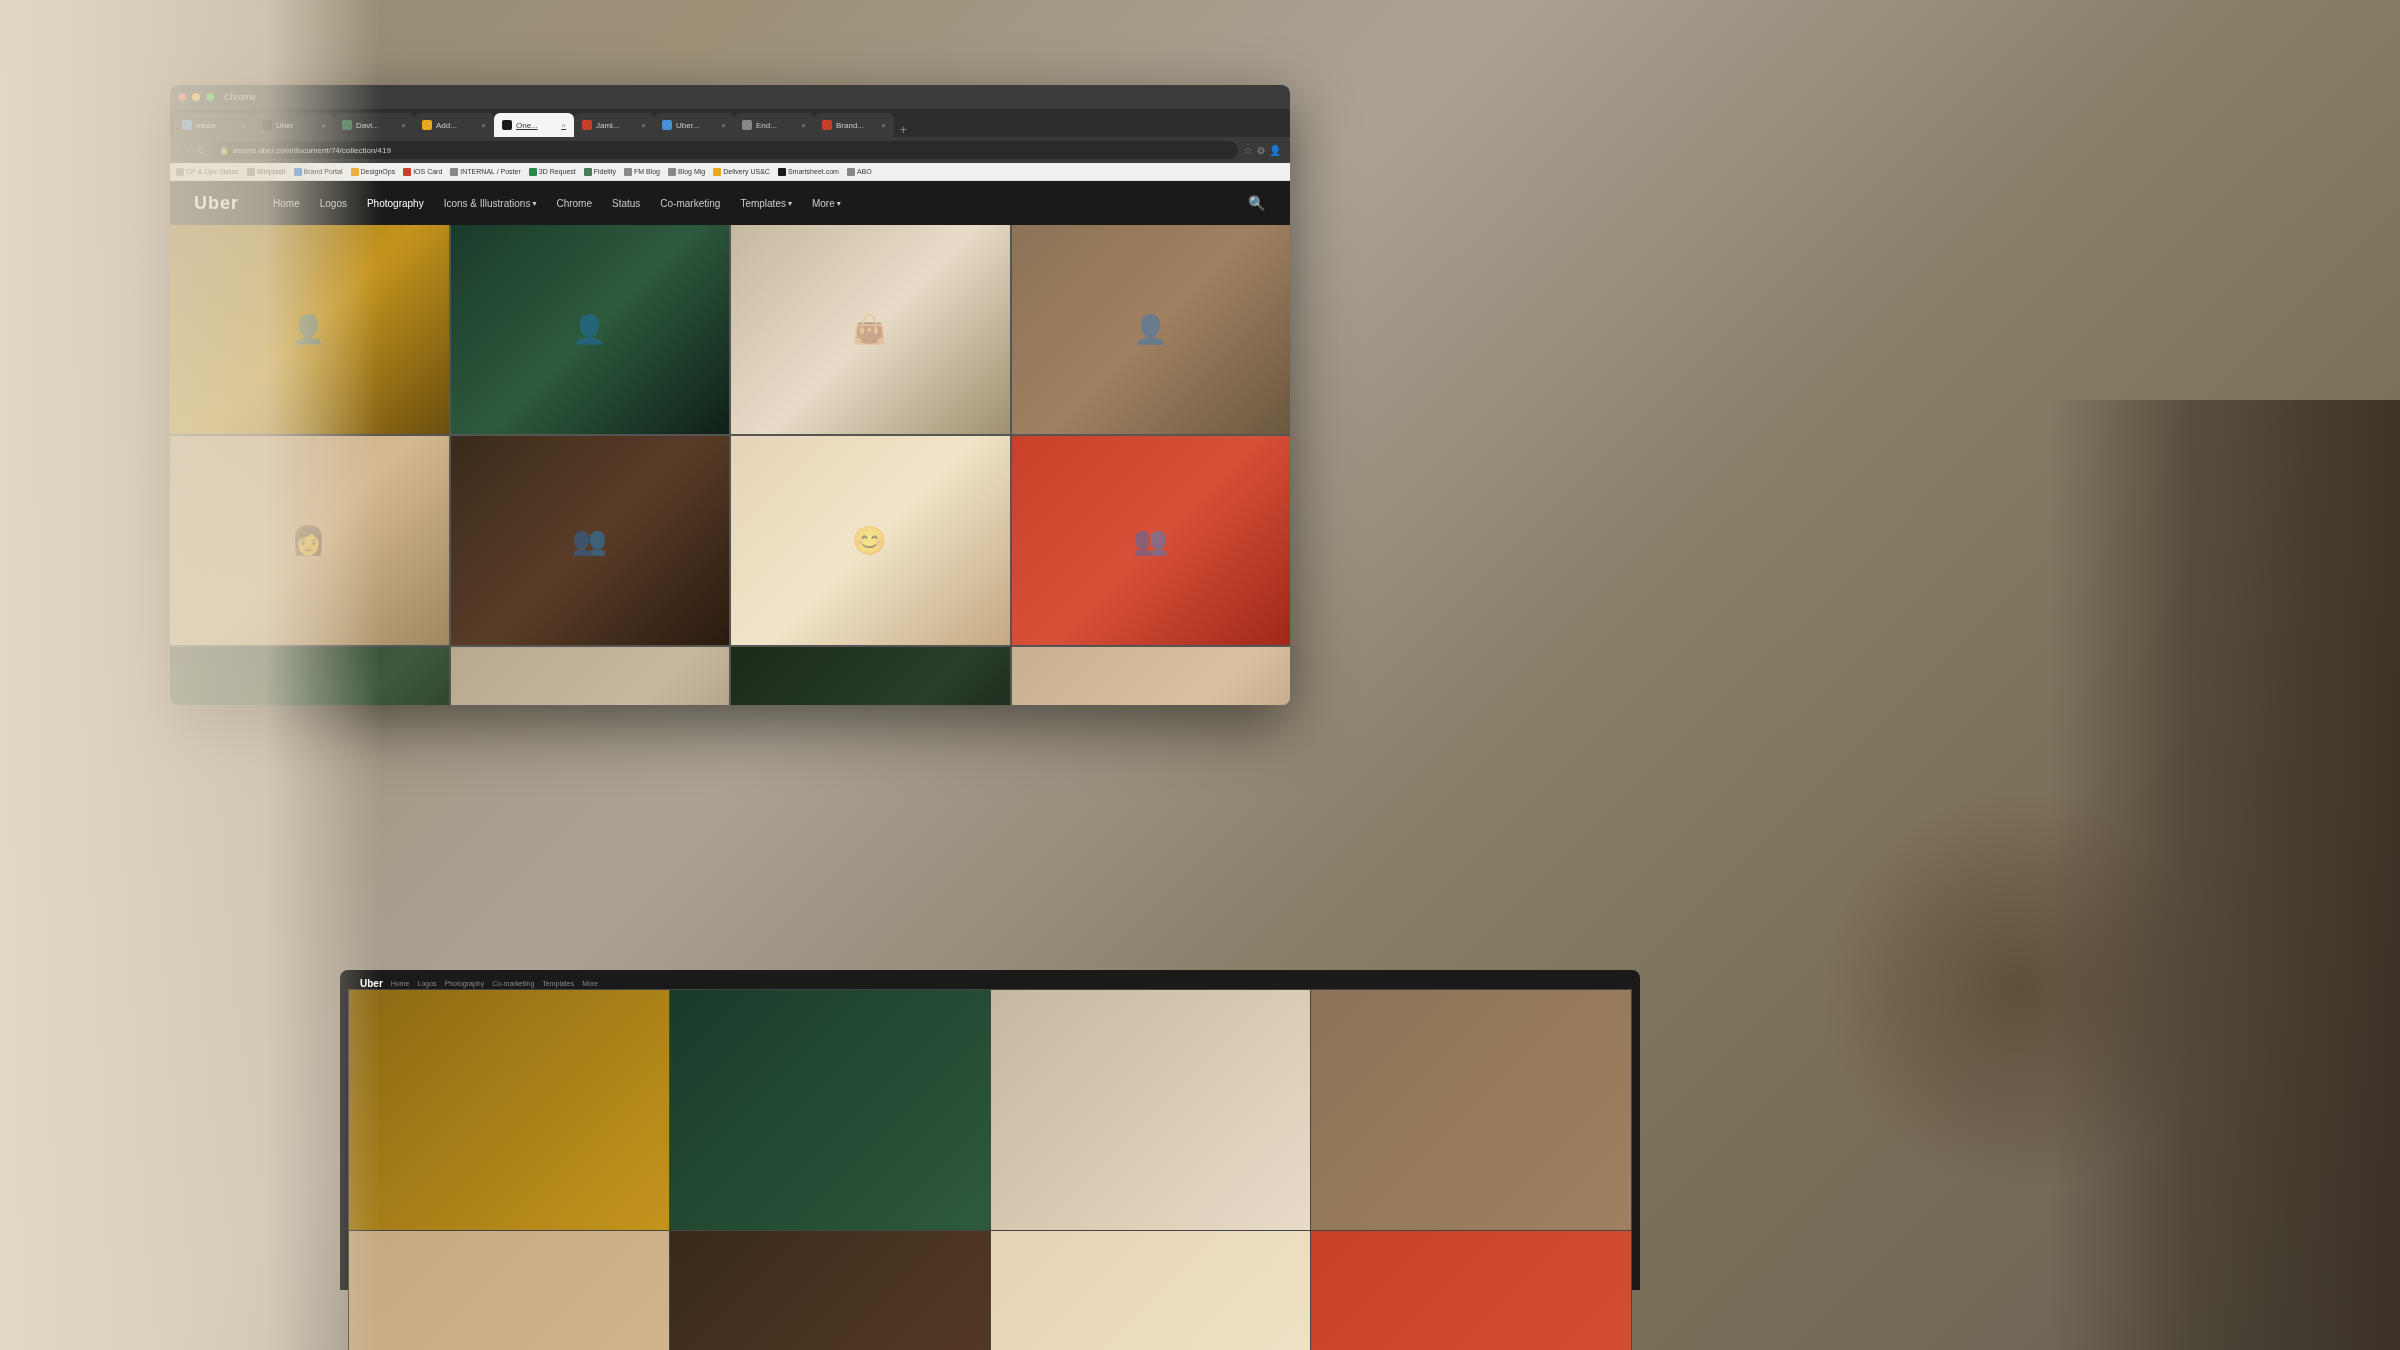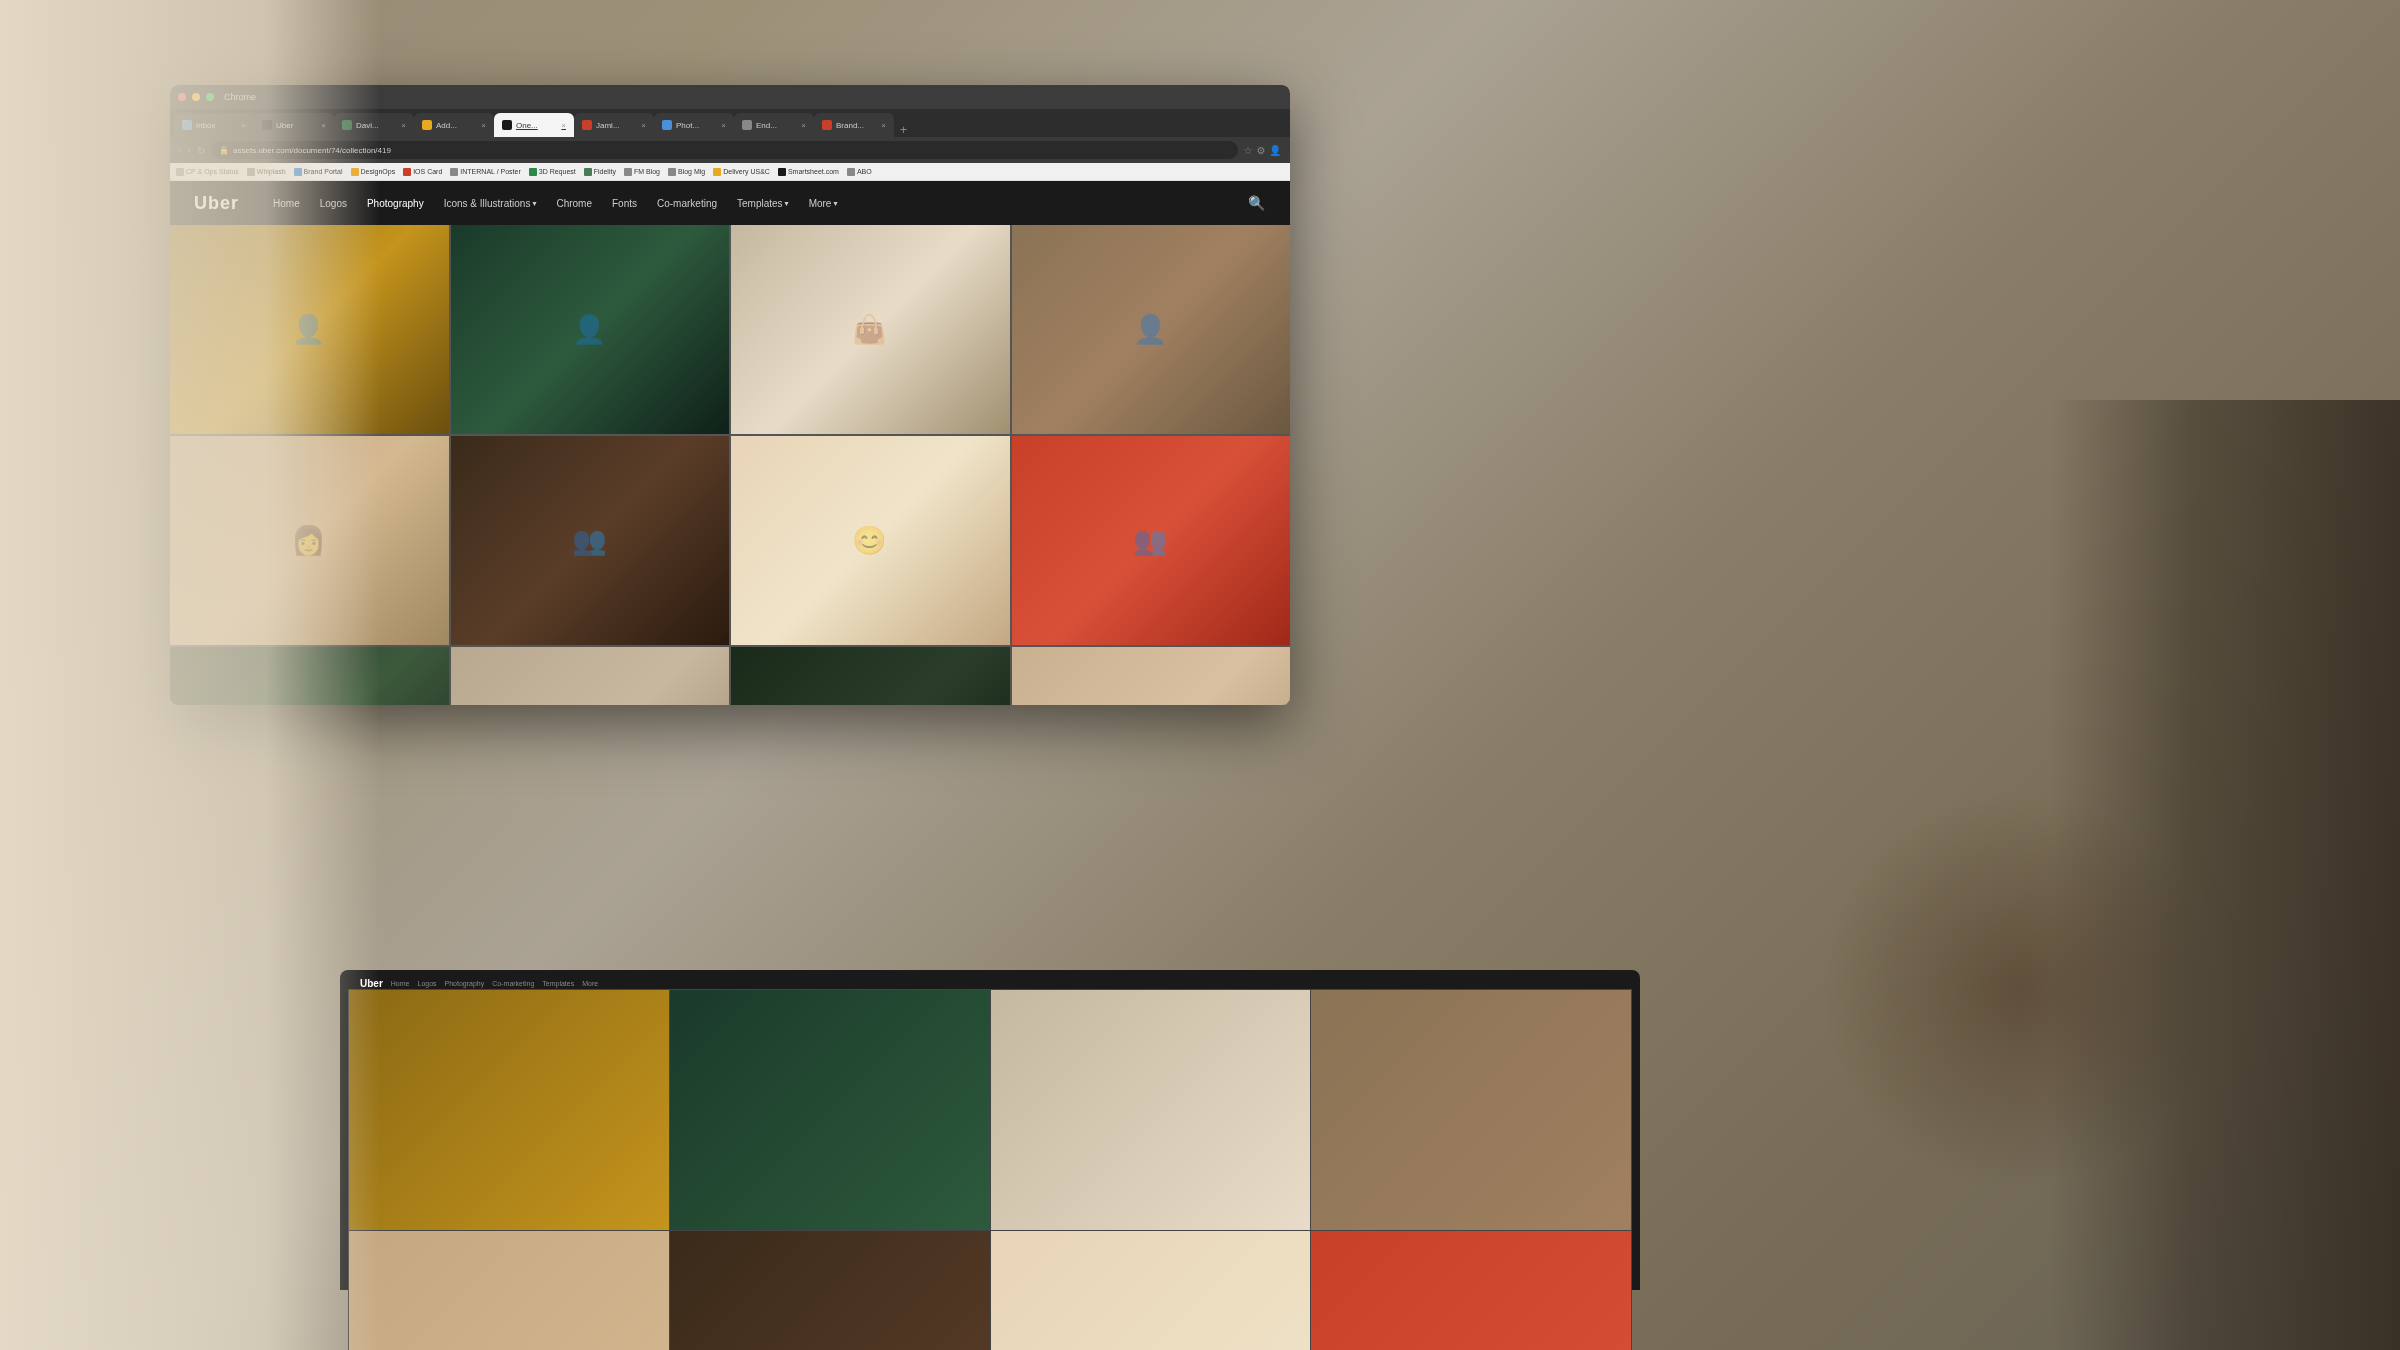--- a/index.html
+++ b/index.html
@@ -410,21 +410,21 @@
       <span>One...</span>
       <span class="tab-close">×</span>
     </div>
     <div class="tab">
       <div class="tab-favicon" style="background:#c84028;"></div>
       <span>Jami...</span>
       <span class="tab-close">×</span>
     </div>
     <div class="tab">
       <div class="tab-favicon" style="background:#4a90d9;"></div>
-      <span>Phot...</span>
+      <span>Uber...</span>
       <span class="tab-close">×</span>
     </div>
     <div class="tab">
       <div class="tab-favicon" style="background:#888;"></div>
       <span>End...</span>
       <span class="tab-close">×</span>
     </div>
     <div class="tab">
       <div class="tab-favicon" style="background:#c84028;"></div>
       <span>Brand...</span>
@@ -517,21 +517,21 @@
         <span>Photography</span>
       </div>
       <div class="uber-nav-item">
         <span>Icons &amp; Illustrations</span>
         <span class="uber-nav-arrow">▾</span>
       </div>
       <div class="uber-nav-item">
         <span>Chrome</span>
       </div>
       <div class="uber-nav-item">
-        <span>Fonts</span>
+        <span>Status</span>
       </div>
       <div class="uber-nav-item">
         <span>Co-marketing</span>
       </div>
       <div class="uber-nav-item">
         <span>Templates</span>
         <span class="uber-nav-arrow">▾</span>
       </div>
       <div class="uber-nav-item">
         <span>More</span>

